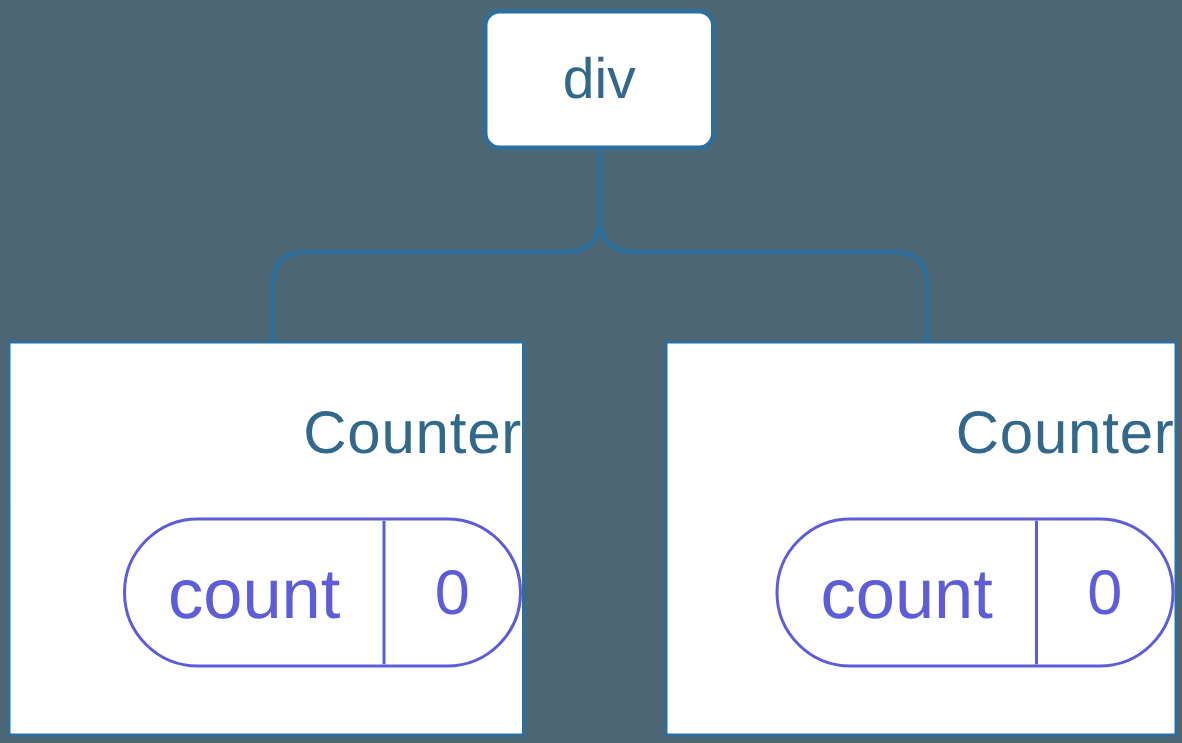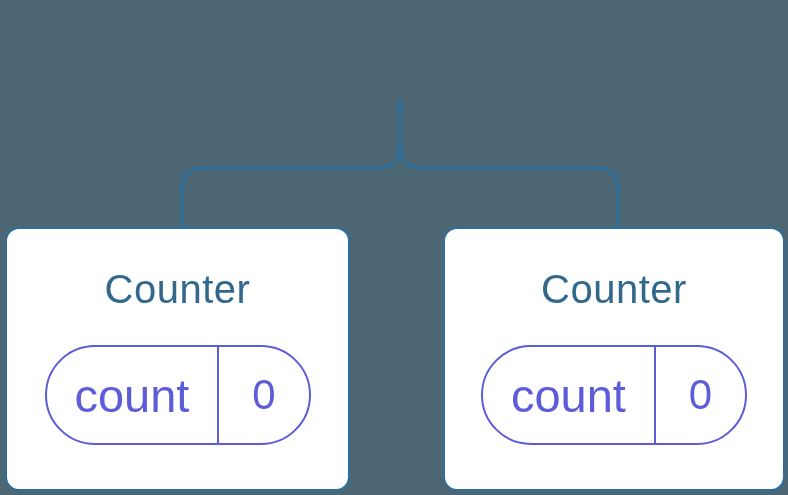--- a/index.html
+++ b/index.html
@@ -49,24 +49,24 @@
     font-size: 38px;
     color: var(--node-label);
     line-height: 1;
   }
   .card {
     position: absolute;
     top: 227px;
     height: 264px;
     background: var(--node-bg);
     border: 2.5px solid var(--node-border);
-    border-radius: 14px;
+    border-radius: 2px;
     display: flex;
     flex-direction: column;
-    align-items: center;
+    align-items: flex-end;
   }
   .card-left  { left: 5px;   width: 345px; }
   .card-right { left: 443px; width: 342px; }
   .card-title {
     margin-top: 40px;
     font-size: 40px;
     font-weight: 500;
     letter-spacing: 0.5px;
     color: var(--node-label);
     line-height: 1;
@@ -102,20 +102,23 @@
 </head>
 <body>
 
 <div class="stage">
 
   <svg class="connectors" viewBox="0 0 788 495" xmlns="http://www.w3.org/2000/svg" aria-hidden="true">
     <path d="M400 99 V145 Q400 168 377 168 H204 Q182 168 182 190 V229"></path>
     <path d="M400 99 V145 Q400 168 423 168 H596 Q618 168 618 190 V229"></path>
   </svg>
 
+  <div class="node-root">
+    <span class="node-root-label">div</span>
+  </div>
 
   <div class="card card-left">
     <div class="card-title">Counter</div>
     <div class="pill">
       <div class="pill-key">count</div>
       <div class="pill-value">0</div>
     </div>
   </div>
 
   <div class="card card-right">

